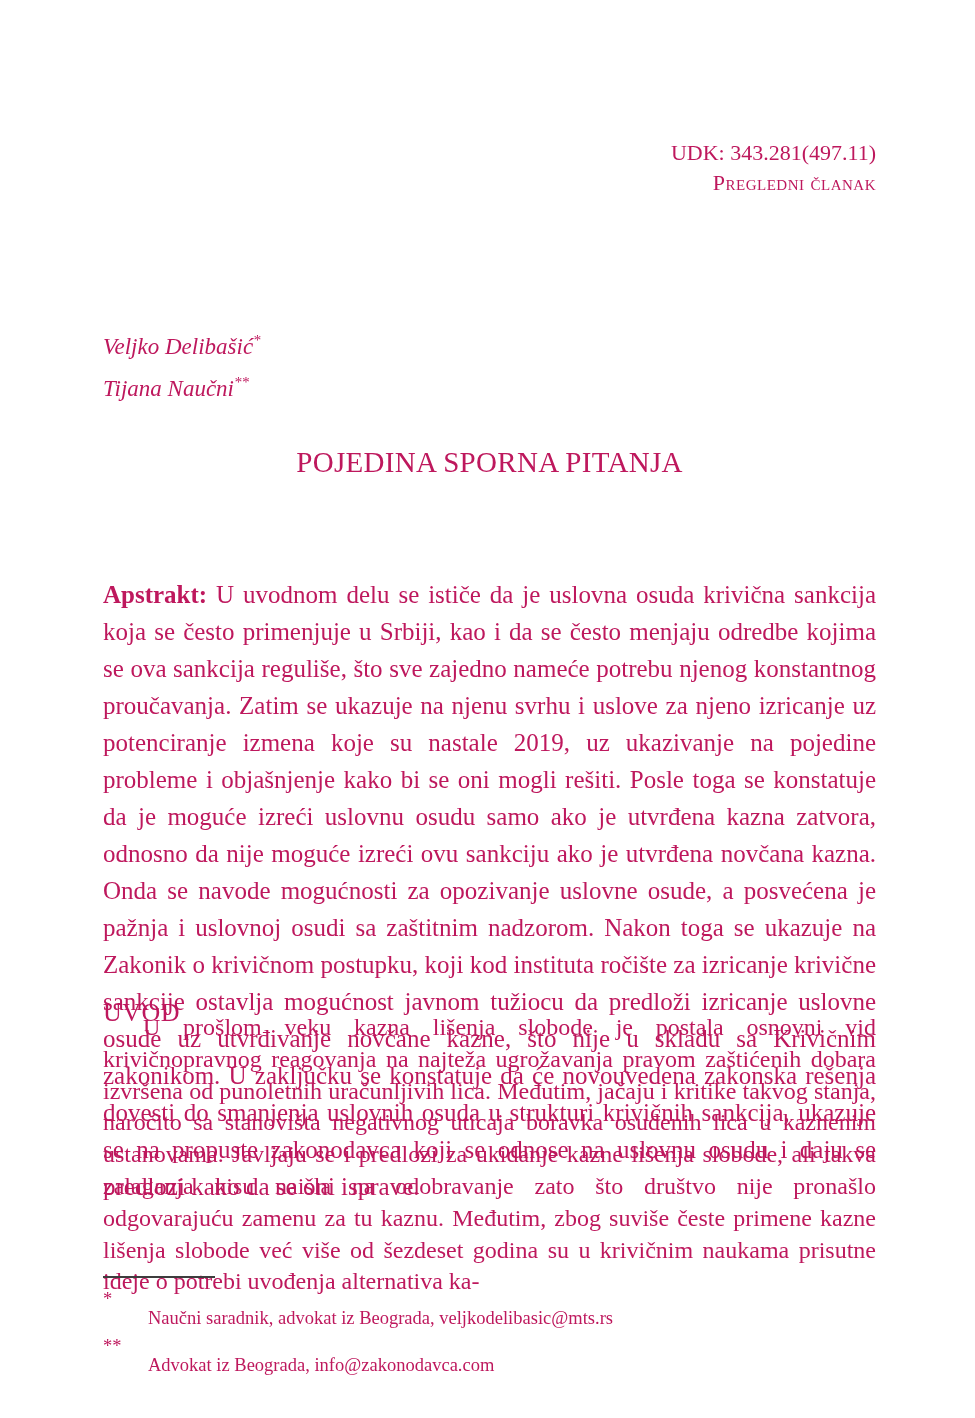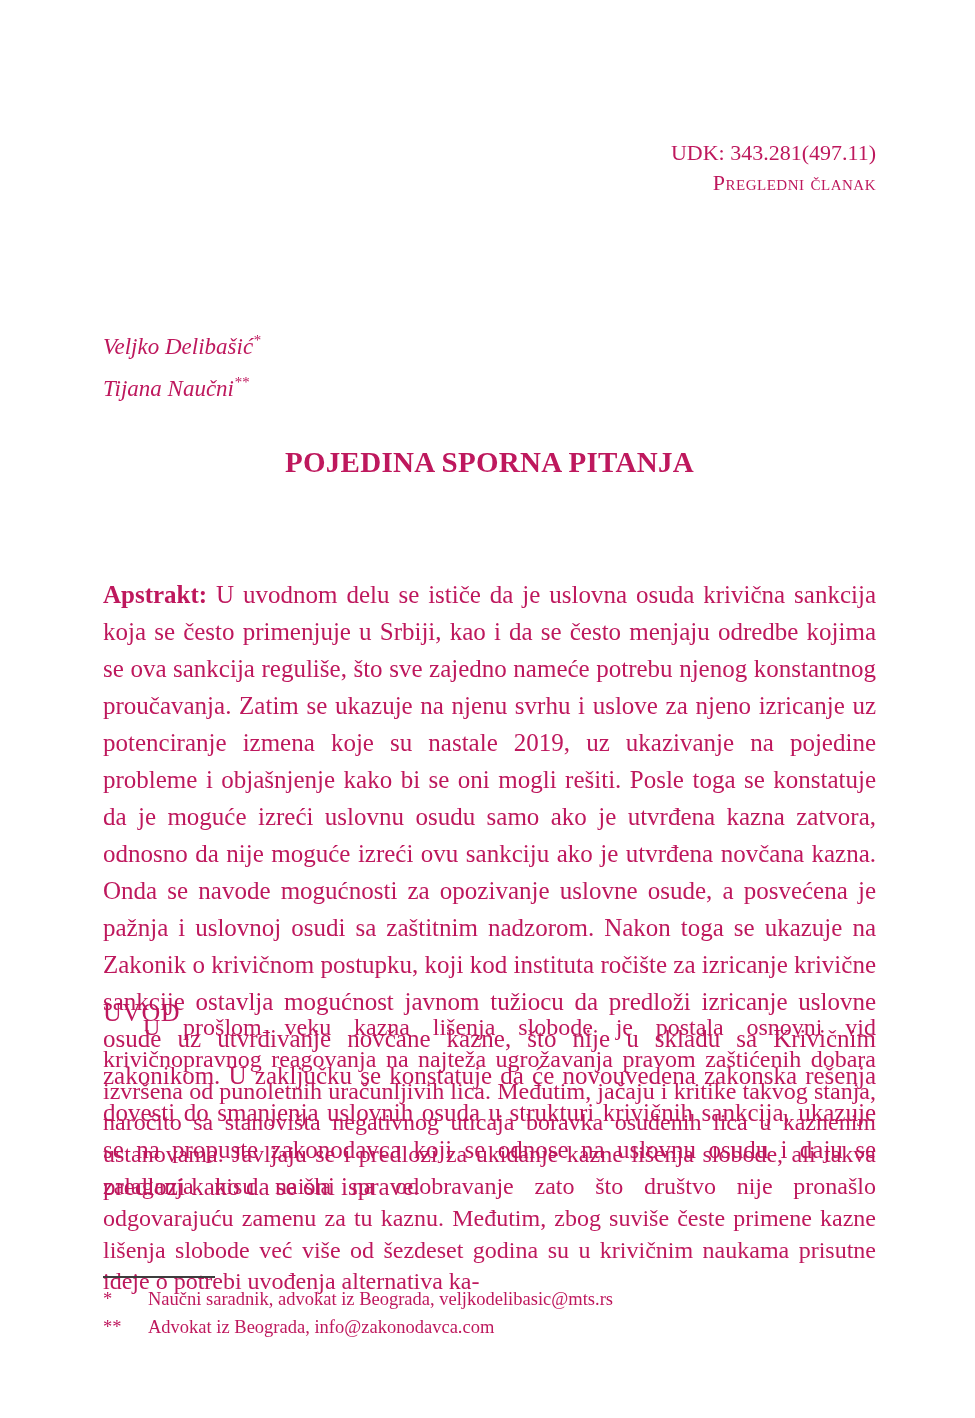--- a/index.html
+++ b/index.html
@@ -47,21 +47,20 @@
   
   .title {
     position: absolute;
     left: 103px;
     width: 773px;
     top: 444px;
     text-align: center;
     font-size: 29px;
     line-height: 36px;
     letter-spacing: 0.3px;
-    font-weight: bold;
   }
 
   
   .abstract {
     position: absolute;
     left: 103px;
     width: 773px;
     top: 551px;
     font-size: 25px;
     line-height: 37px;
@@ -122,21 +121,21 @@
     width: 773px;
     top: 1285px;
     font-size: 18.5px;
     line-height: 28px;
   }
   .footnote-row { display: flex; }
   .footnote-marker {
     width: 45px;
     flex: 0 0 45px;
   }
-  .footnote-text { flex: 1; }
+  .footnote-text { flex: 1; margin-top: 19px; }
 </style>
 </head>
 <body>
 
 <div class="page">
 
   <div class="header-block">
     <div>UDK: 343.281(497.11)</div>
     <div class="smallcaps">Pregledni članak</div>
   </div>

